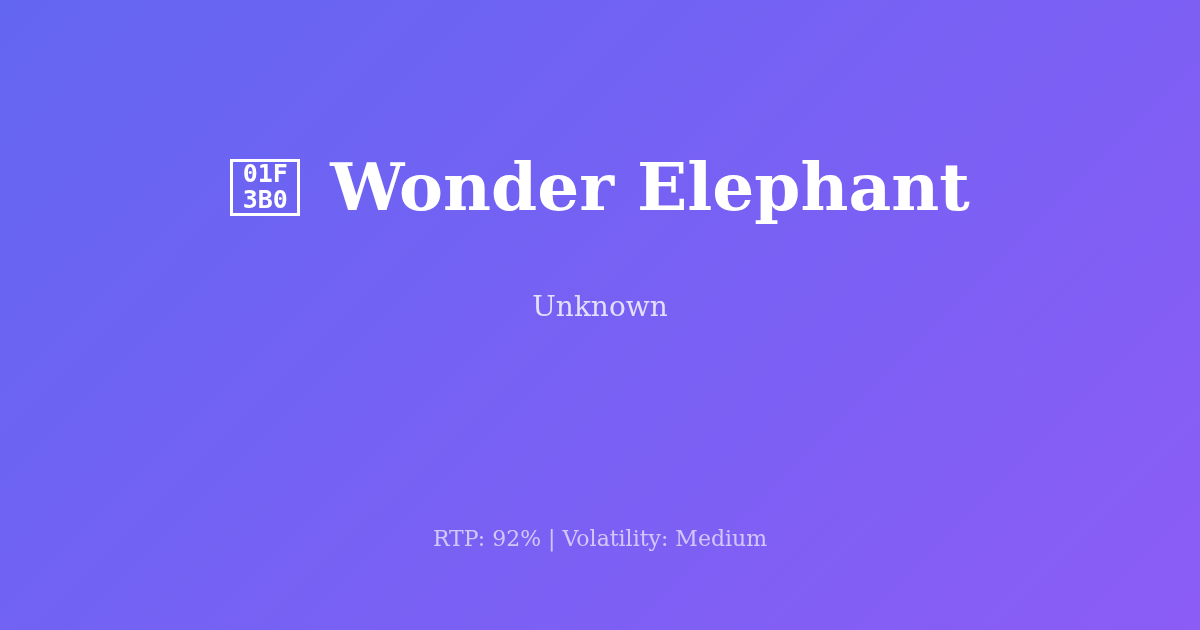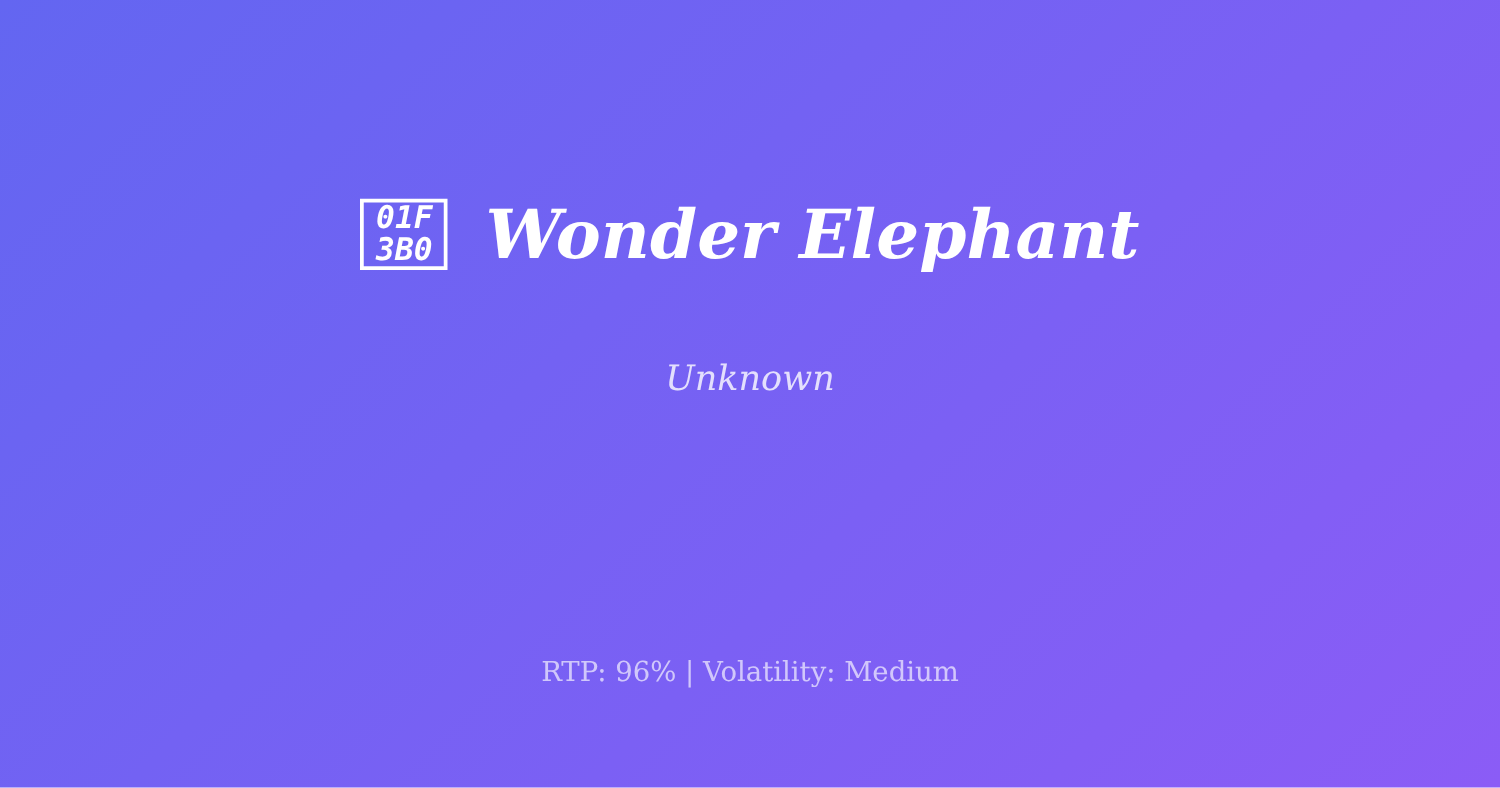--- a/index.html
+++ b/index.html
@@ -29,21 +29,20 @@
   .hero {
     position:absolute;
     left:0;
     right:0;
     top:0;
     height:475px;
     display:flex;
     flex-direction:column;
     align-items:center;
     justify-content:center;
-    font-style:italic;
   }
 
   .title-row {
     display:flex;
     align-items:center;
     justify-content:center;
     gap:30px;
     width:100%;
     padding:0 40px;
   }
@@ -67,21 +66,21 @@
   .tofu span {
     display:block;
     font-size:25px;
     line-height:26px;
     height:26px;
   }
 
   .title {
     font-family:"DejaVu Serif", serif;
     font-weight:700;
-    font-size:54px;
+    font-size:66px;
     line-height:1;
     color:#ffffff;
     white-space:nowrap;
     letter-spacing:0px;
   }
 
   .subtitle {
     font-family:"DejaVu Serif", serif;
     font-weight:400;
     font-size:28px;
@@ -119,15 +118,15 @@
       </span>
 
       <h1 class="title">Wonder Elephant</h1>
 
     </div>
 
     <div class="subtitle">Unknown</div>
 
   </div>
 
-  <div class="footer">RTP: 96% | Volatility: Medium</div>
+  <div class="footer">RTP: 92% | Volatility: Medium</div>
 
 </div>
 
 </body></html>

